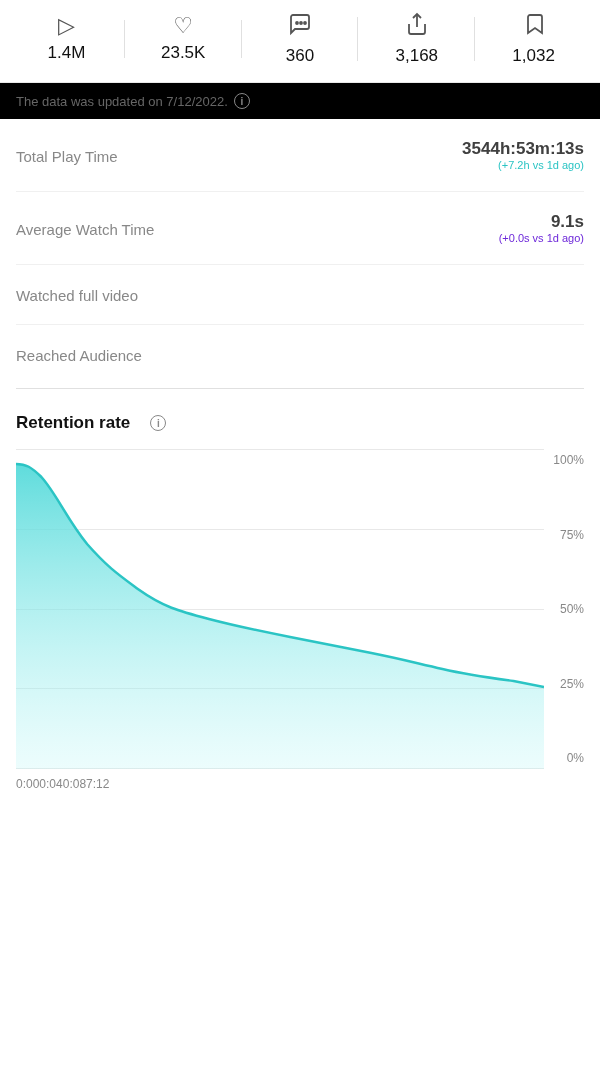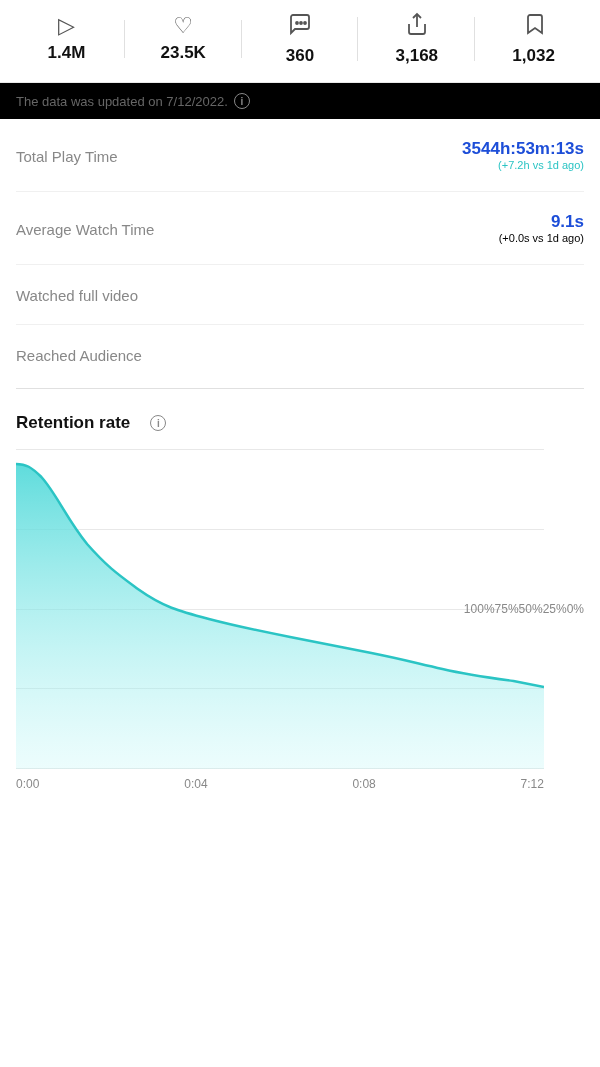--- a/index.html
+++ b/index.html
@@ -36,21 +36,21 @@
       background: #e0e0e0;
     }
     .stat-icon {
       font-size: 22px;
       color: #555;
       margin-bottom: 6px;
       line-height: 1;
     }
     .stat-value {
       font-size: 17px;
-      font-weight: 700;
+      font-weight: 400;
       color: #111;
     }
 
     
     .update-banner {
       background: #000000;
       padding: 10px 16px;
       display: flex;
       align-items: center;
       gap: 6px;
@@ -90,32 +90,32 @@
       font-size: 15px;
       color: #888;
       padding-top: 2px;
     }
     .metric-value-block {
       text-align: right;
     }
     .metric-main {
       font-size: 17px;
       font-weight: 700;
-      color: #1d4ed8;
+      color: #404040;
       display: block;
     }
     .metric-change {
       font-size: 11px;
       display: block;
     }
     .metric-change.positive {
       color: #2bc4c4;
     }
     .metric-change.negative {
-      color: #000000;
+      color: #6d28d9;
     }
 
     
     .section-divider {
       height: 1px;
       background: #e0e0e0;
       margin: 4px 16px;
     }
 
     
@@ -144,24 +144,23 @@
       position: relative;
       height: 320px;
       display: flex;
     }
     .chart-y-labels {
       position: absolute;
       right: 0;
       top: 0;
       height: 100%;
       display: flex;
-      flex-direction: row;
+      flex-direction: column;
       justify-content: space-between;
       padding: 4px 0;
-      align-items: center;
     }
     .y-label {
       font-size: 12px;
       color: #888;
       text-align: right;
     }
     .chart-svg-wrapper {
       position: absolute;
       left: 0;
       top: 0;
@@ -179,21 +178,20 @@
       justify-content: space-between;
       pointer-events: none;
     }
     .grid-line {
       height: 1px;
       background: #e8e8e8;
       width: 100%;
     }
     .chart-x-labels {
       display: flex;
-      justify-content: space-between;
       padding: 8px 40px 0 0;
     }
     .x-label {
       font-size: 12px;
       color: #888;
     }
   </style>
 </head>
 <body>
 

